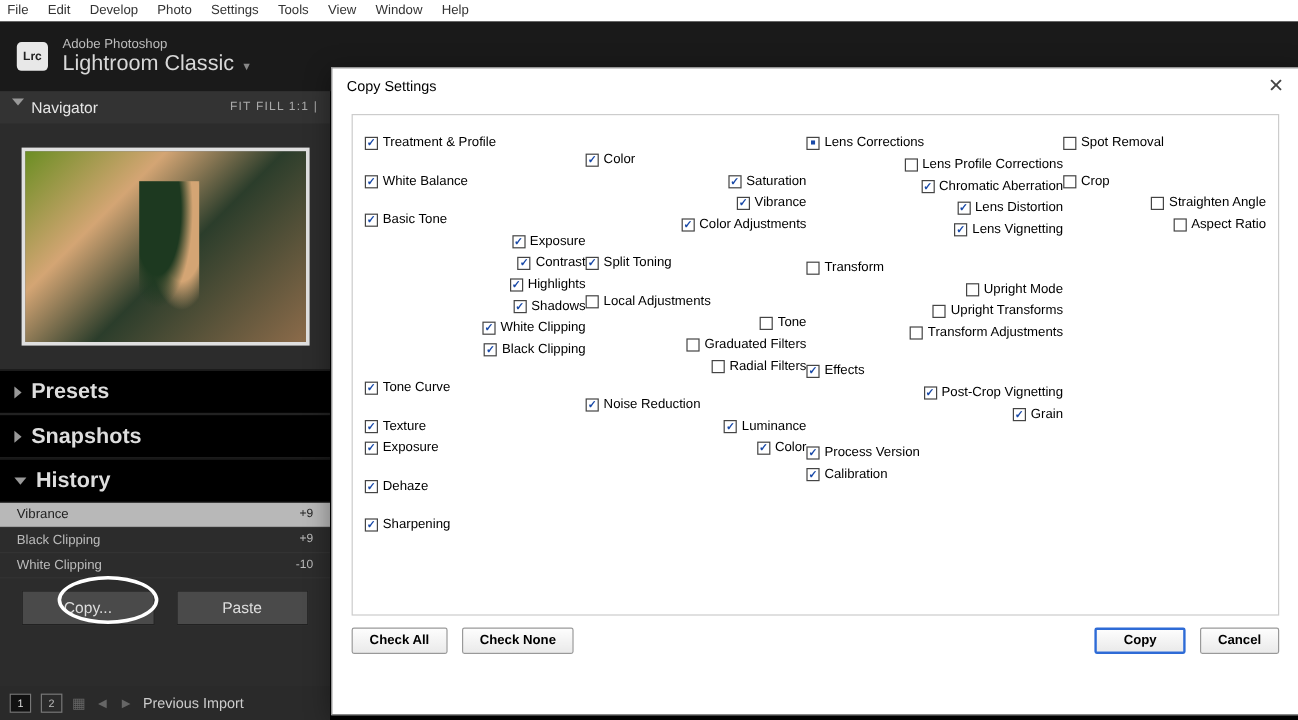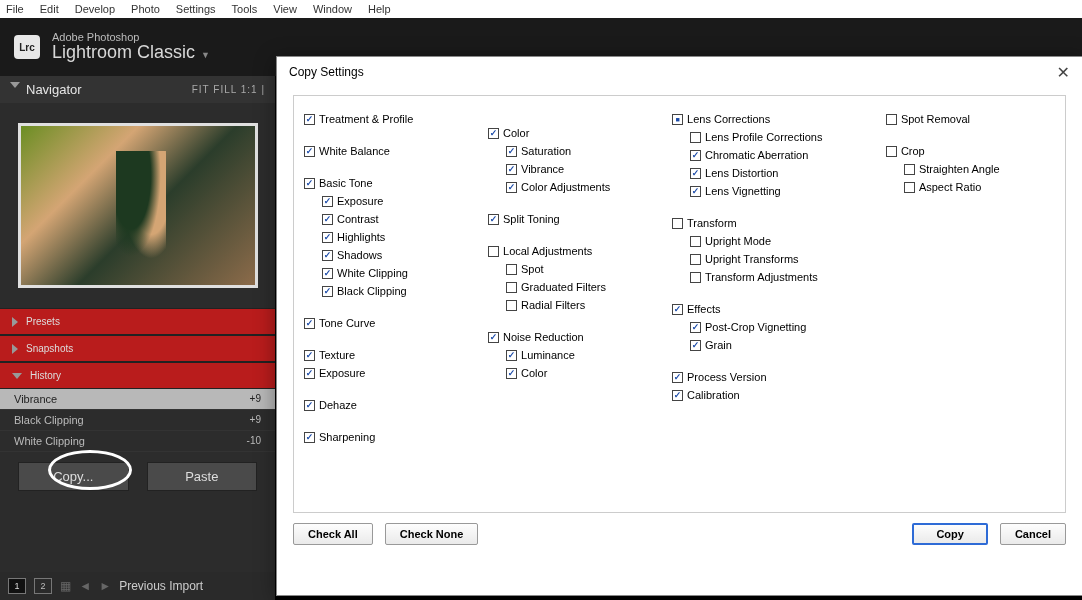--- a/index.html
+++ b/index.html
@@ -19,21 +19,21 @@
 
   
   .left-panel { position: absolute; left: 0; top: 76px; width: 275px; height: 524px; background: #2c2c2c; color: #ccc; }
   .panel-header { display: flex; align-items: center; justify-content: space-between; padding: 6px 10px; font-size: 13px; background: #333; }
   .panel-header .nav-title { display: flex; align-items: flex-start; gap: 6px; color: #e6e6e6; }
   .panel-header .nav-zoom { font-size: 10px; color: #aaa; letter-spacing: 1px; }
   .thumb-wrap { padding: 20px 18px; }
   .thumb { width: 240px; height: 165px; background: linear-gradient(135deg,#6b8e23 0%,#d4a574 30%,#2b3d2b 55%,#8c6b4a 100%); border: 3px solid #e0e0e0; position: relative; }
   .thumb::after { content:""; position:absolute; left:95px; top:25px; width:50px; height:120px; background: radial-gradient(ellipse at 30% 20%, #1d3920 40%, transparent 60%), radial-gradient(ellipse at 70% 30%, #d4a574 40%, transparent 60%); }
 
-  .section-row { display: flex; align-items: center; gap: 8px; padding: 7px 12px; font-size: 10px; background: #b91c1c; border-top:1px solid #222; border-bottom:1px solid #222; color:#ddd; }
+  .section-row { display: flex; align-items: center; gap: 8px; padding: 7px 12px; font-size: 18px; background: #000000; border-top:1px solid #222; border-bottom:1px solid #222; color:#ddd;font-weight:bold; }
   .section-row .disc { font-size: 9px; color:#888; }
 
   .history-list { font-size: 11px; }
   .history-row { display:flex; justify-content:space-between; padding:4px 14px; border-bottom:1px solid #333; color:#bbb; }
   .history-row.sel { background:#b8b8b8; color:#222; }
   .history-row .val { color:inherit; font-size:10px; }
 
   .copy-paste-row { display:flex; gap:18px; padding:10px 18px; position:relative; }
   .cp-btn { flex:1; background:#4a4a4a; color:#ddd; text-align:center; padding:6px 0; font-size:13px; border:1px solid #222; }
   .circle-ann { position:absolute; left:48px; top:-2px; width:84px; height:40px; border:3px solid #fff; border-radius:50%; pointer-events:none; }
@@ -47,21 +47,21 @@
   .dialog { position:absolute; left:276px; top:56px; width:807px; height:540px; background:#fff; border:1px solid #888; box-shadow:0 4px 20px rgba(0,0,0,.4); }
   .dialog-titlebar { height:30px; display:flex; align-items:center; justify-content:space-between; padding:0 12px; font-size:12px; }
   .dialog-close { font-size:16px; color:#444; cursor:default; }
   .dialog-body { border:1px solid #ccc; margin:8px 16px 10px 16px; height:418px; padding:14px 10px; display:flex; gap:0; font-size:11px; color:#000; }
   .dcol { display:flex; flex-direction:column; }
   .dc1 { width:185px; }
   .dc2 { width:185px; }
   .dc3 { width:215px; }
   .dc4 { width:170px; }
   .chk-row { display:flex; align-items:center; gap:4px; height:18px; }
-  .chk-row.sub { margin-left:18px; }
+  .chk-row.sub { margin-left:18px;justify-content:flex-end; }
   .chk-row label { white-space:nowrap; }
   .chk { width:11px; height:11px; border:1px solid #444; display:inline-flex; align-items:center; justify-content:center; font-size:9px; line-height:1; background:#fff; }
   .chk.on::before { content:"✓"; color:#1a4aa8; font-weight:bold; }
   .chk.mixed::before { content:"■"; color:#1a4aa8; font-size:7px; }
   .spacer { height:14px; }
 
   .dialog-footer { display:flex; justify-content:space-between; padding:0 16px; }
   .dlg-btn { background:linear-gradient(#fdfdfd,#eaeaea); border:1px solid #999; padding:4px 14px; font-size:11px; border-radius:2px;font-weight:bold; }
   .dlg-btn.primary { border:2px solid #2e6bd6; padding:3px 22px; }
   .footer-left, .footer-right { display:flex; gap:12px; }
@@ -237,21 +237,21 @@
           <span class="chk on"></span>
           <label>Split Toning</label>
         </div>
         <div class="spacer"></div>
         <div class="chk-row">
           <span class="chk"></span>
           <label>Local Adjustments</label>
         </div>
         <div class="chk-row sub">
           <span class="chk"></span>
-          <label>Spot</label>
+          <label>Tone</label>
         </div>
         <div class="chk-row sub">
           <span class="chk"></span>
           <label>Graduated Filters</label>
         </div>
         <div class="chk-row sub">
           <span class="chk"></span>
           <label>Radial Filters</label>
         </div>
         <div class="spacer"></div>

